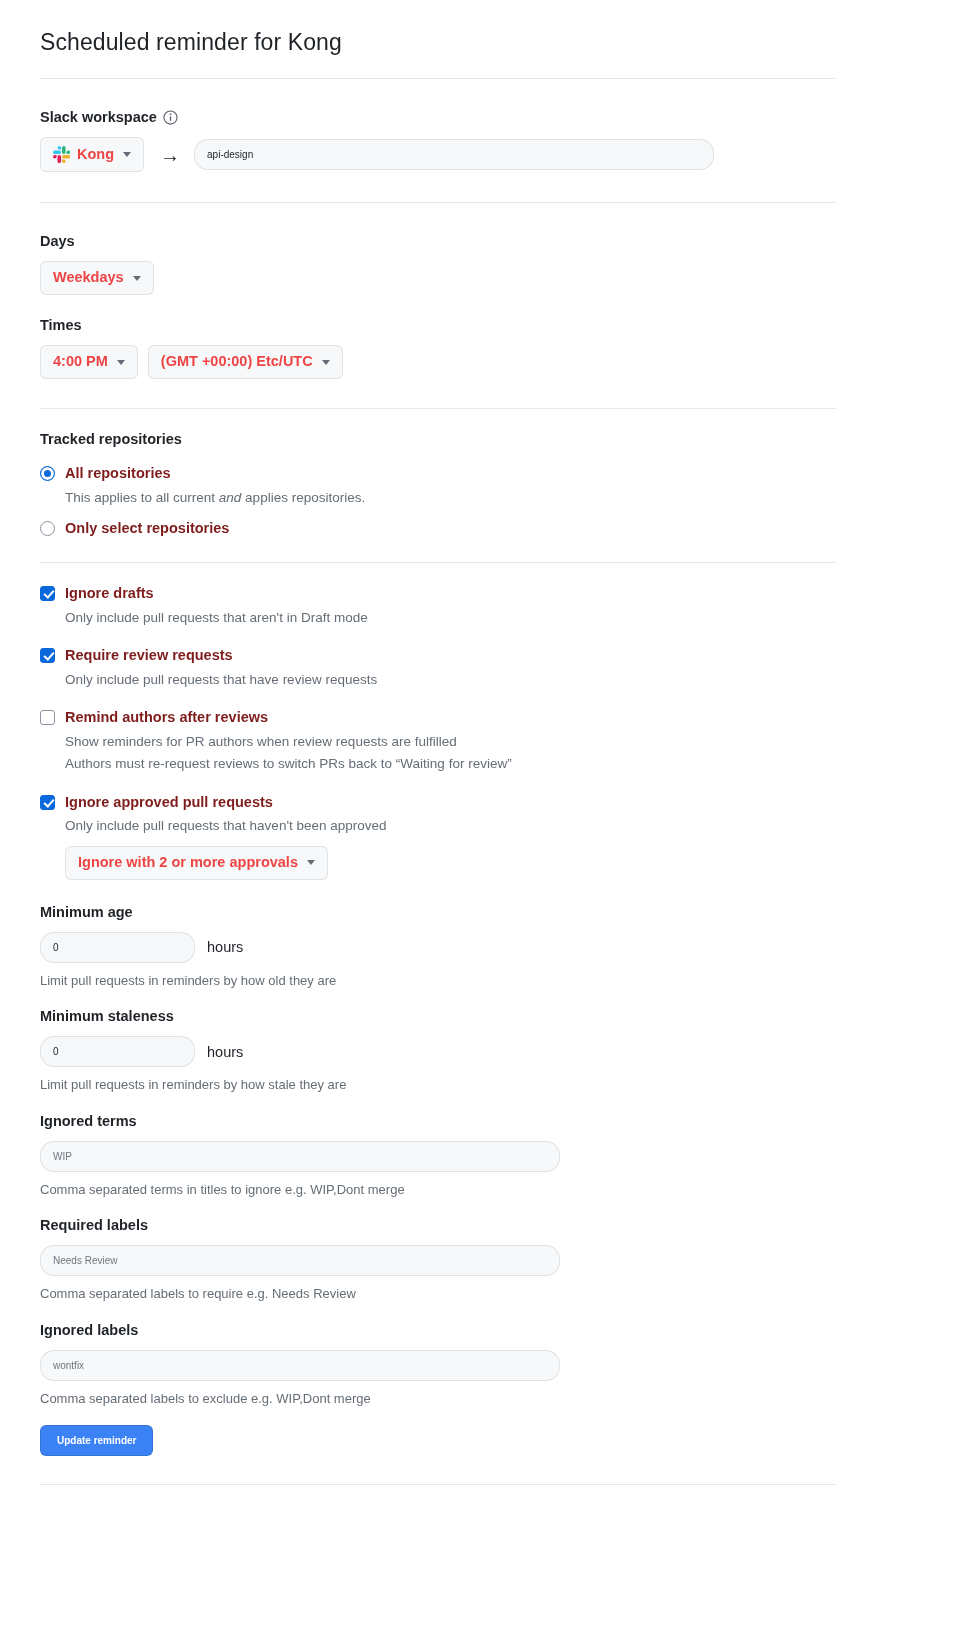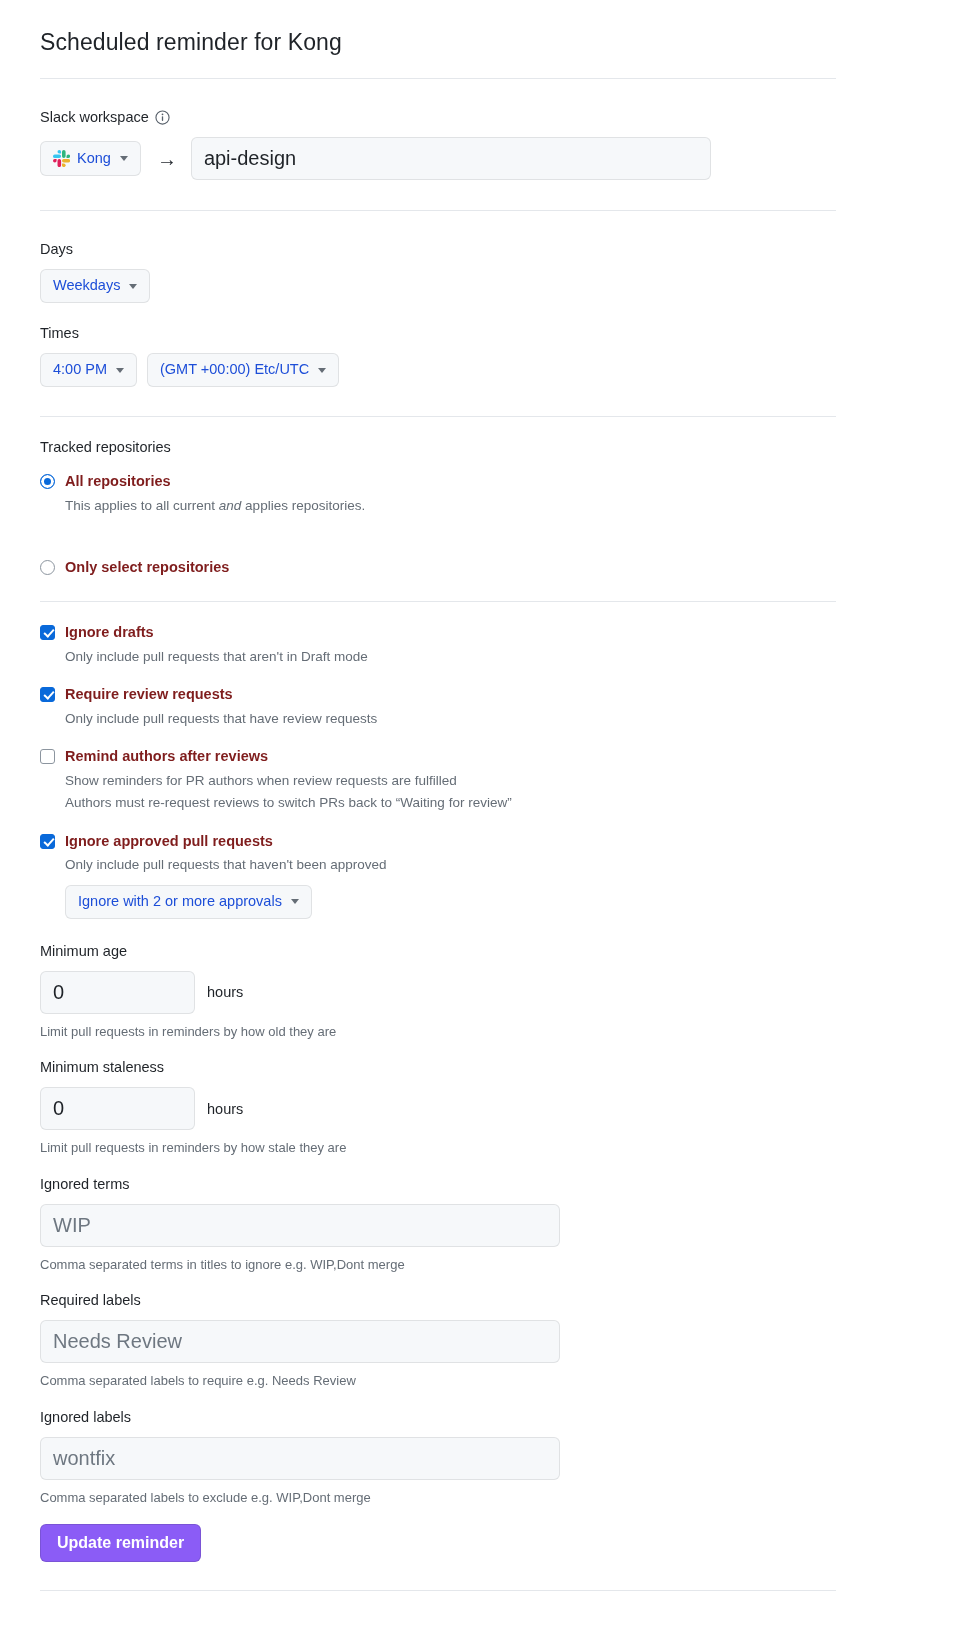--- a/index.html
+++ b/index.html
@@ -33,21 +33,21 @@
     height: 1px;
     background: #e4e7eb;
     border: 0;
     margin: 20px 0 0 0;
   }
   .section {
     padding-top: 30px;
   }
   .field-label {
     font-size: 14.5px;
-    font-weight: normal;
+    font-weight: bold;
     color: #1f2328;
     display: flex;
     align-items: center;
     gap: 6px;
     margin-bottom: 12px;
   }
   
   .info-icon {
     width: 15px; height: 15px;
     display: inline-flex;
@@ -57,22 +57,22 @@
   
   .btn-select {
     display: inline-flex;
     align-items: center;
     gap: 7px;
     background: #f6f8fa;
     border: 1px solid rgba(31,35,40,0.10);
     border-radius: 6px;
     padding: 8px 12px;
     font-size: 14.5px;
-    font-weight: normal;
-    color: #1d4ed8;
+    font-weight: bold;
+    color: #ef4444;
     cursor: pointer;
     line-height: 1.1;
     white-space: nowrap;
   }
   .caret {
     width: 0; height: 0;
     border-left: 4.5px solid transparent;
     border-right: 4.5px solid transparent;
     border-top: 5px solid #656d76;
     margin-left: 2px;
@@ -84,23 +84,23 @@
     color: #24292f;
     margin: 0 14px 0 16px;
     line-height: 1;
     flex: none;
   }
   .row { display: flex; align-items: center; }
   
   .text-input {
     background: #f6f8fa;
     border: 1px solid rgba(31,35,40,0.10);
-    border-radius: 6px;
+    border-radius: 14px;
     padding: 9px 12px;
-    font-size: 20px;
+    font-size: 10px;
     color: #1f2328;
     font-family: "Liberation Sans", sans-serif;
     outline: none;
     width: 100%;
   }
   .text-input::placeholder { color: #6e7781; }
   .input-wide { width: 520px; }
   .input-channel { width: 520px; }
   .input-num { width: 155px; }
   .input-row { display: flex; align-items: center; gap: 12px; }
@@ -150,25 +150,25 @@
     position: absolute;
     left: 4.5px; top: 1px;
     width: 4px; height: 8px;
     border: solid #fff;
     border-width: 0 2px 2px 0;
     transform: rotate(42deg);
   }
   .check-group { margin-bottom: 18px; }
   
   .btn-primary {
-    background: #8b5cf6;
+    background: #3b82f6;
     border: 1px solid rgba(27,31,36,0.15);
     border-radius: 6px;
     color: #ffffff;
-    font-size: 16px;
+    font-size: 10px;
     font-weight: bold;
     padding: 9px 16px;
     cursor: pointer;
     font-family: "Liberation Sans", sans-serif;
   }
   em { }
 </style>
 </head>
 <body>
 
@@ -242,21 +242,21 @@
     <div class="field-label" style="margin-bottom:17px">Tracked repositories</div>
 
     <div class="opt">
       <span class="radio checked"></span>
       <div class="opt-body">
         <div class="opt-title">All repositories</div>
         <div class="opt-sub"><span>This applies to all current </span><em>and</em><span> applies repositories.</span></div>
       </div>
     </div>
 
-    <div class="opt" style="margin-top:42px">
+    <div class="opt" style="margin-top:11px">
       <span class="radio"></span>
       <div class="opt-body">
         <div class="opt-title">Only select repositories</div>
       </div>
     </div>
   </div>
 
   <hr class="rule" style="margin-top:24px">
 
   <div style="padding-top:21px">

